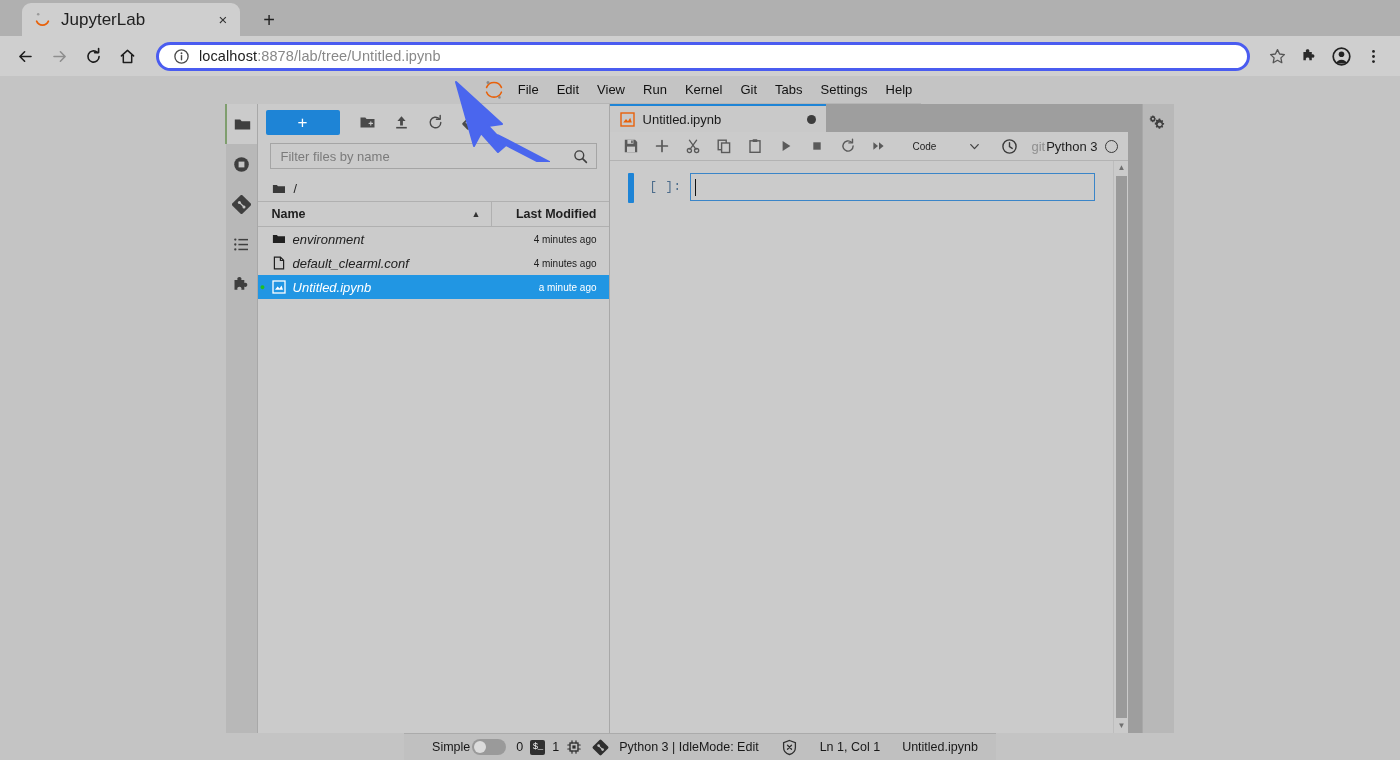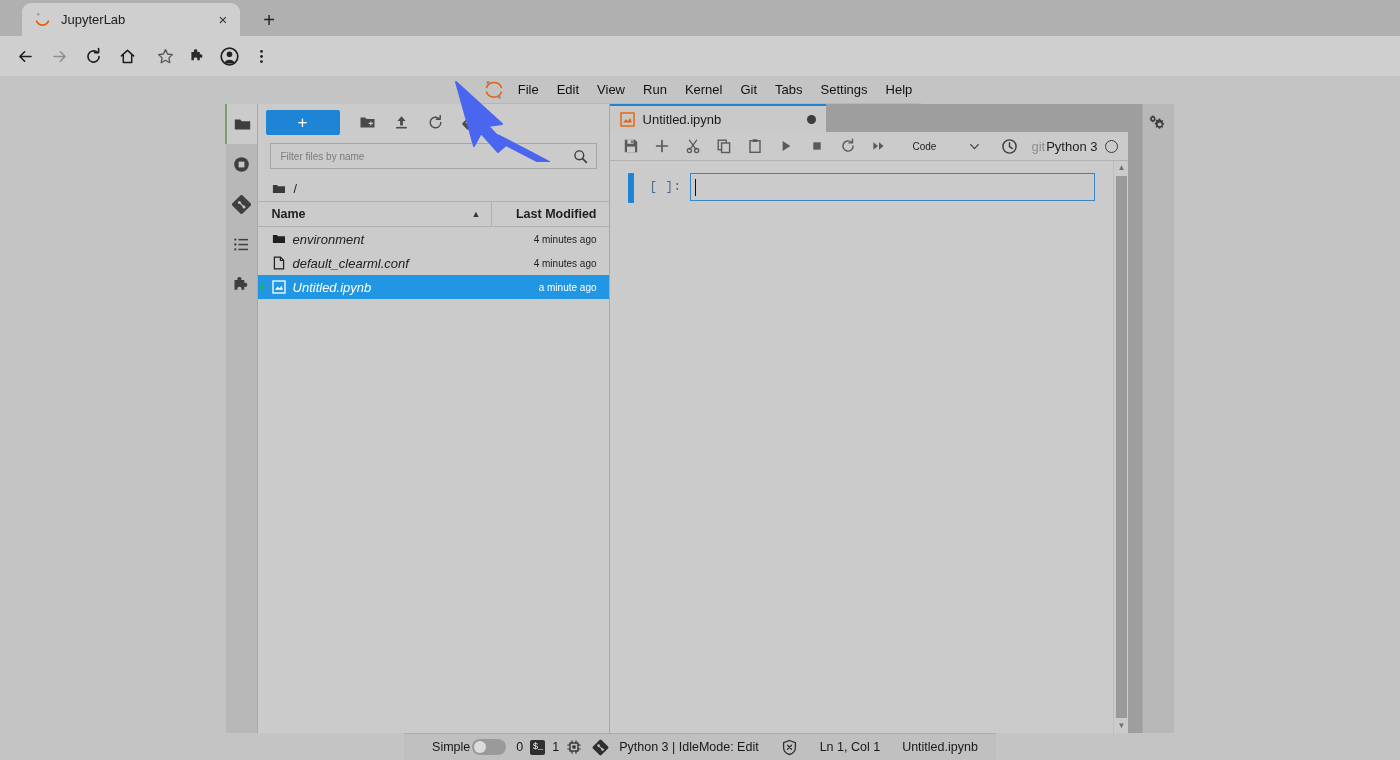--- a/index.html
+++ b/index.html
@@ -18,21 +18,21 @@
     position: absolute; left: 22px; top: 3px;
     width: 218px; height: 33px;
     background: #cfcfcf;
     border-radius: 9px 9px 0 0;
     display: flex; align-items: center;
     padding: 0 8px 0 12px;
   }
   #browser-tab .favicon { width: 17px; height: 17px; flex: 0 0 17px; position: relative; }
   #browser-tab .favicon svg { display: block; }
   #browser-tab .tab-title {
-    flex: 1; font-size: 13px; color: #202020;
+    flex: 1; font-size: 17px; color: #202020;
     margin-left: 10px; white-space: nowrap; overflow: hidden;
   }
   #browser-tab .tab-close {
     width: 18px; height: 18px; flex: 0 0 18px;
     display: flex; align-items: center; justify-content: center;
     font-size: 15px; color: #333; line-height: 1;
   }
   #new-tab-button {
     position: absolute; left: 256px; top: 7px;
     width: 26px; height: 26px;
@@ -135,21 +135,21 @@
   #fb-filter-wrap { padding: 3px 12px 8px 12px; }
   #fb-filter {
     height: 26px; background: #cbcbcb;
     border: 1px solid #a5a5a5;
     display: flex; align-items: center;
     padding: 0 8px 0 10px;
   }
   #fb-filter-input {
     flex: 1; border: none; background: transparent; outline: none;
     font-family: "Liberation Sans", sans-serif;
-    font-size: 10px; color: #4f4f4f;
+    font-size: 13px; color: #4f4f4f;
   }
   #fb-filter-input::placeholder { color: #7b7b7b; }
 
   #fb-breadcrumb {
     height: 25px; display: flex; align-items: center;
     padding-left: 14px; gap: 8px;
     border-bottom: 1px solid #b0b0b0;
   }
   #fb-breadcrumb .crumb { font-size: 12.5px; color: #222; }
 
@@ -331,20 +331,30 @@
         <path d="M15.1 9.5a5.6 5.6 0 1 1-1.8-4.1" fill="none" stroke="currentColor" stroke-width="1.6" stroke-linecap="round"></path>
         <path d="M14.6 1.6v4h-4" fill="none" stroke="currentColor" stroke-width="1.6" stroke-linecap="round" stroke-linejoin="round"></path>
       </svg>
     </div>
     <div class="nav-btn">
       <svg width="19" height="19" viewBox="0 0 19 19">
           <path d="M3.4 8.9 9.5 3.4l6.1 5.5M5.3 8v7.4h8.4V8" fill="none" stroke="currentColor" stroke-width="1.5" stroke-linecap="round" stroke-linejoin="round"></path>
         </svg>
     </div>
 
+    <div id="omnibox">
+      <span class="info-icon">
+        <svg width="17" height="17" viewBox="0 0 17 17">
+            <circle cx="8.5" cy="8.5" r="6.6" fill="none" stroke="#4a4a4a" stroke-width="1.3"></circle>
+            <path d="M8.5 7.6v4.2" stroke="#4a4a4a" stroke-width="1.4" stroke-linecap="round"></path>
+            <circle cx="8.5" cy="5.2" r=".95" fill="#4a4a4a"></circle>
+          </svg>
+      </span>
+      <span id="url-text"><b>localhost</b><span>:8878/lab/tree/Untitled.ipynb</span></span>
+    </div>
 
     <div id="nav-right">
       <div class="nav-btn">
         <svg width="19" height="19" viewBox="0 0 19 19">
             <path d="M9.5 2.6l2.1 4.4 4.8.6-3.5 3.3.9 4.8-4.3-2.4-4.3 2.4.9-4.8L2.6 7.6l4.8-.6z" fill="none" stroke="#555" stroke-width="1.3" stroke-linejoin="round"></path>
           </svg>
       </div>
       <div class="nav-btn">
         <svg width="19" height="19" viewBox="0 0 19 19">
             <path d="M7.6 2.3c1.1 0 1.8.7 1.8 1.6 0 .4-.2.7-.2 1h2.6v2.5c.3 0 .6-.2 1-.2.9 0 1.6.7 1.6 1.8s-.7 1.8-1.6 1.8c-.4 0-.7-.2-1-.2v2.6H9.2c0-.3.2-.6.2-1 0-.9-.7-1.6-1.8-1.6s-1.8.7-1.8 1.6c0 .4.2.7.2 1H3.4V4.9h2.6c0-.3-.2-.6-.2-1 0-.9.7-1.6 1.8-1.6z" fill="#2a2a2a"></path>

